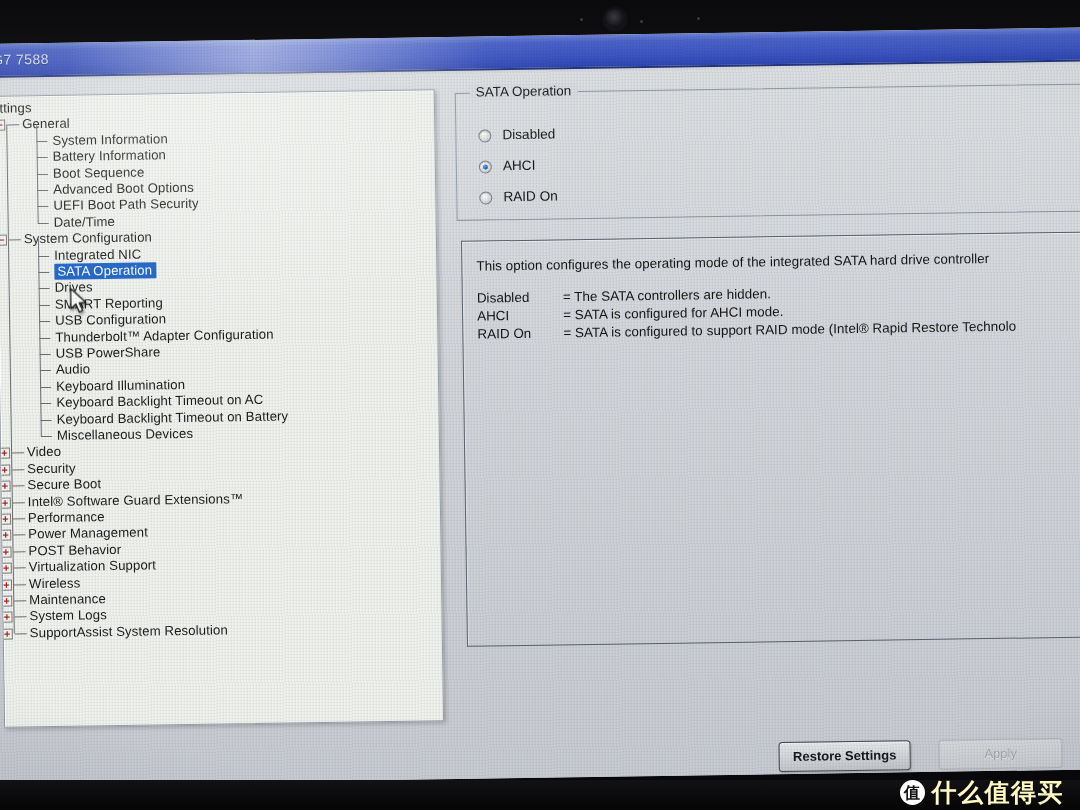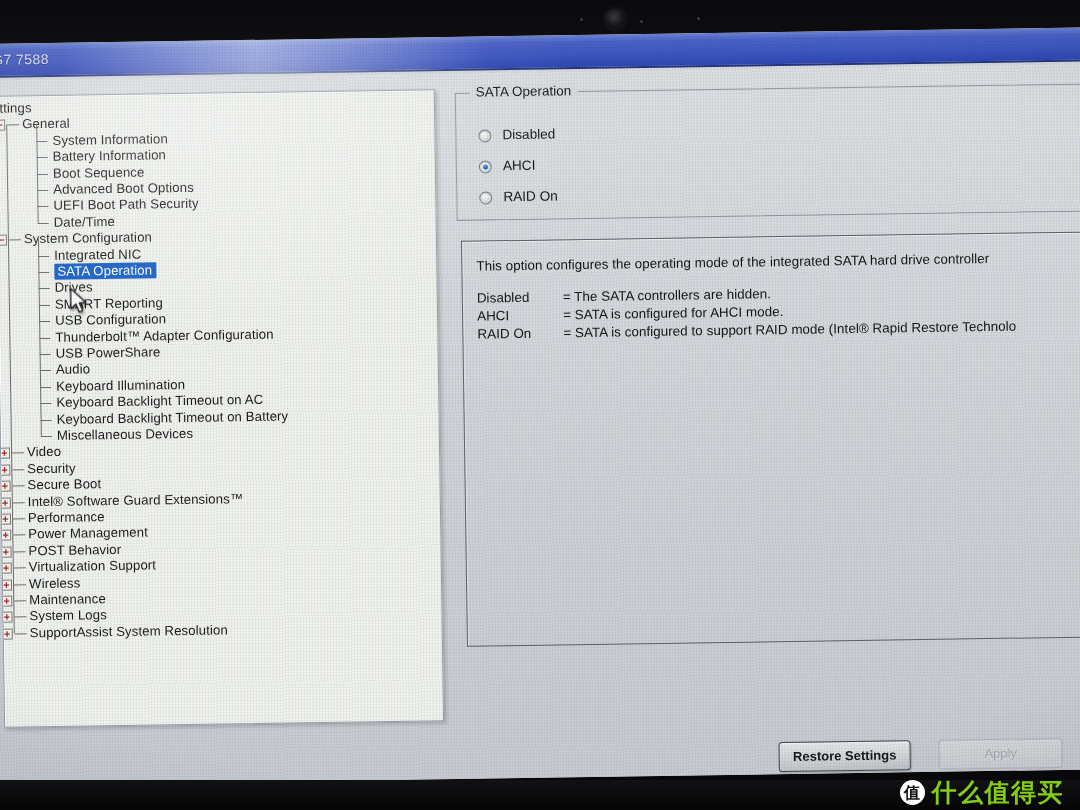--- a/index.html
+++ b/index.html
@@ -299,21 +299,21 @@
     border-radius:50%;
     background:#ffffff;
     color:#111;
     font-size:16px;
     font-weight:bold;
     line-height:25px;
     text-align:center;
     font-family:"DejaVu Sans", sans-serif;
   }
   .wm-text{
-    color:#84cc16;
+    color:#fef9c3;
     font-size:25px;
     font-weight:bold;
     letter-spacing:1.5px;
     font-family:"DejaVu Sans", sans-serif;
     line-height:25px;
   }
 </style>
 </head>
 <body>
 

